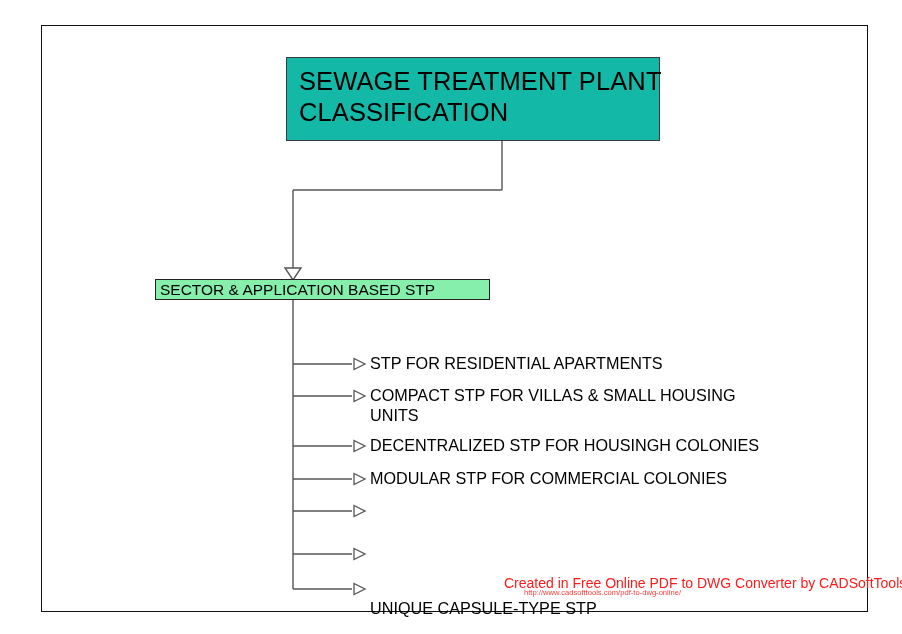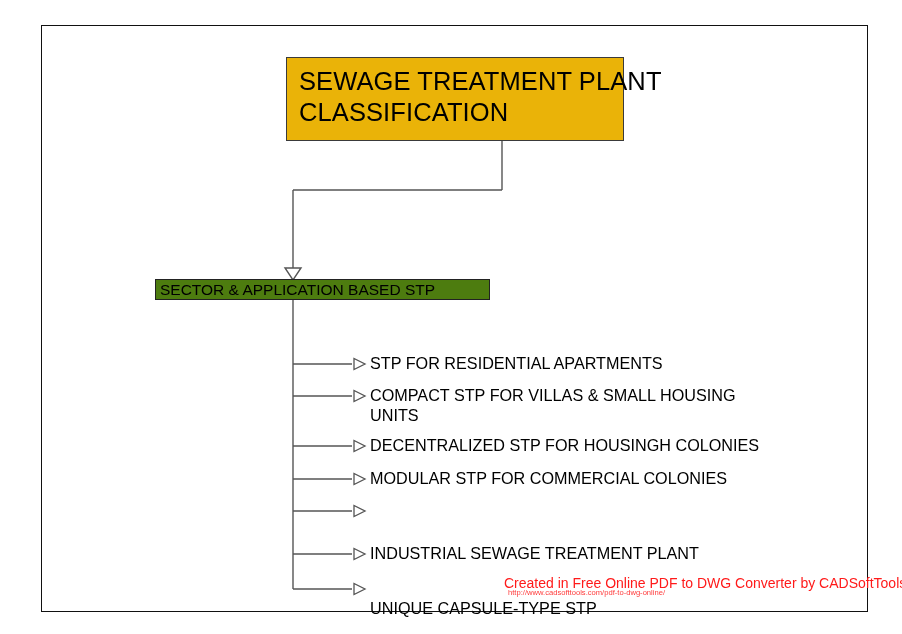--- a/index.html
+++ b/index.html
@@ -25,25 +25,25 @@
     width: 827px;
     height: 587px;
     border: 1.5px solid #111111;
     box-sizing: border-box;
   }
   
   #title-box {
     position: absolute;
     left: 286px;
     top: 57px;
-    width: 338px;
+    width: 374px;
     height: 84px;
     border: 1.6px solid #3a3a3a;
     box-sizing: border-box;
-    background: #eab308;
+    background: #14b8a6;
   }
   #title-text {
     position: absolute;
     left: 12px;
     top: 8px;
     width: 400px;
     font-size: 25.5px;
     line-height: 31px;
     color: #000000;
     letter-spacing: 0.1px;
@@ -51,21 +51,21 @@
   }
   
   #category-box {
     position: absolute;
     left: 155px;
     top: 279px;
     width: 335px;
     height: 21px;
     border: 1.3px solid #222222;
     box-sizing: border-box;
-    background: #4d7c0f;
+    background: #86efac;
   }
   #category-text {
     position: absolute;
     left: 4px;
     top: 1px;
     font-size: 15.5px;
     line-height: 18px;
     color: #000000;
     white-space: nowrap;
   }
@@ -99,21 +99,21 @@
     font-size: 14px;
     line-height: 10px;
     color: #ff1a1a;
     white-space: nowrap;
   }
   #watermark-line2 {
     font-size: 7.6px;
     line-height: 10px;
     color: #ff3b3b;
     white-space: nowrap;
-    margin-left: 4px;
+    margin-left: 20px;
   }
 </style>
 </head>
 <body>
 
 <div id="page">
 
   <div id="sheet-border"></div>
 
   <svg id="wires" viewBox="0 0 902 634" xmlns="http://www.w3.org/2000/svg">
@@ -154,21 +154,20 @@
 
   <div id="category-box">
     <div id="category-text">SECTOR &amp; APPLICATION BASED STP</div>
   </div>
 
   <div class="leaf-label" style="top:354px">STP FOR RESIDENTIAL APARTMENTS</div>
   <div class="leaf-label" style="top:436px">DECENTRALIZED STP FOR HOUSINGH COLONIES</div>
   <div class="leaf-label" style="top:386px">COMPACT STP FOR VILLAS &amp; SMALL HOUSING
 UNITS</div>
   <div class="leaf-label" style="top:469px">MODULAR STP FOR COMMERCIAL COLONIES</div>
-  <div class="leaf-label" style="top:544px">INDUSTRIAL SEWAGE TREATMENT PLANT</div>
   <div class="leaf-label" style="top:599px">UNIQUE CAPSULE-TYPE STP</div>
 
   <div id="watermark">
     <div id="watermark-line1">Created in Free Online PDF to DWG Converter by CADSoftTools</div>
     <div id="watermark-line2">http://www.cadsofttools.com/pdf-to-dwg-online/</div>
   </div>
 
 </div>
 
 </body></html>

